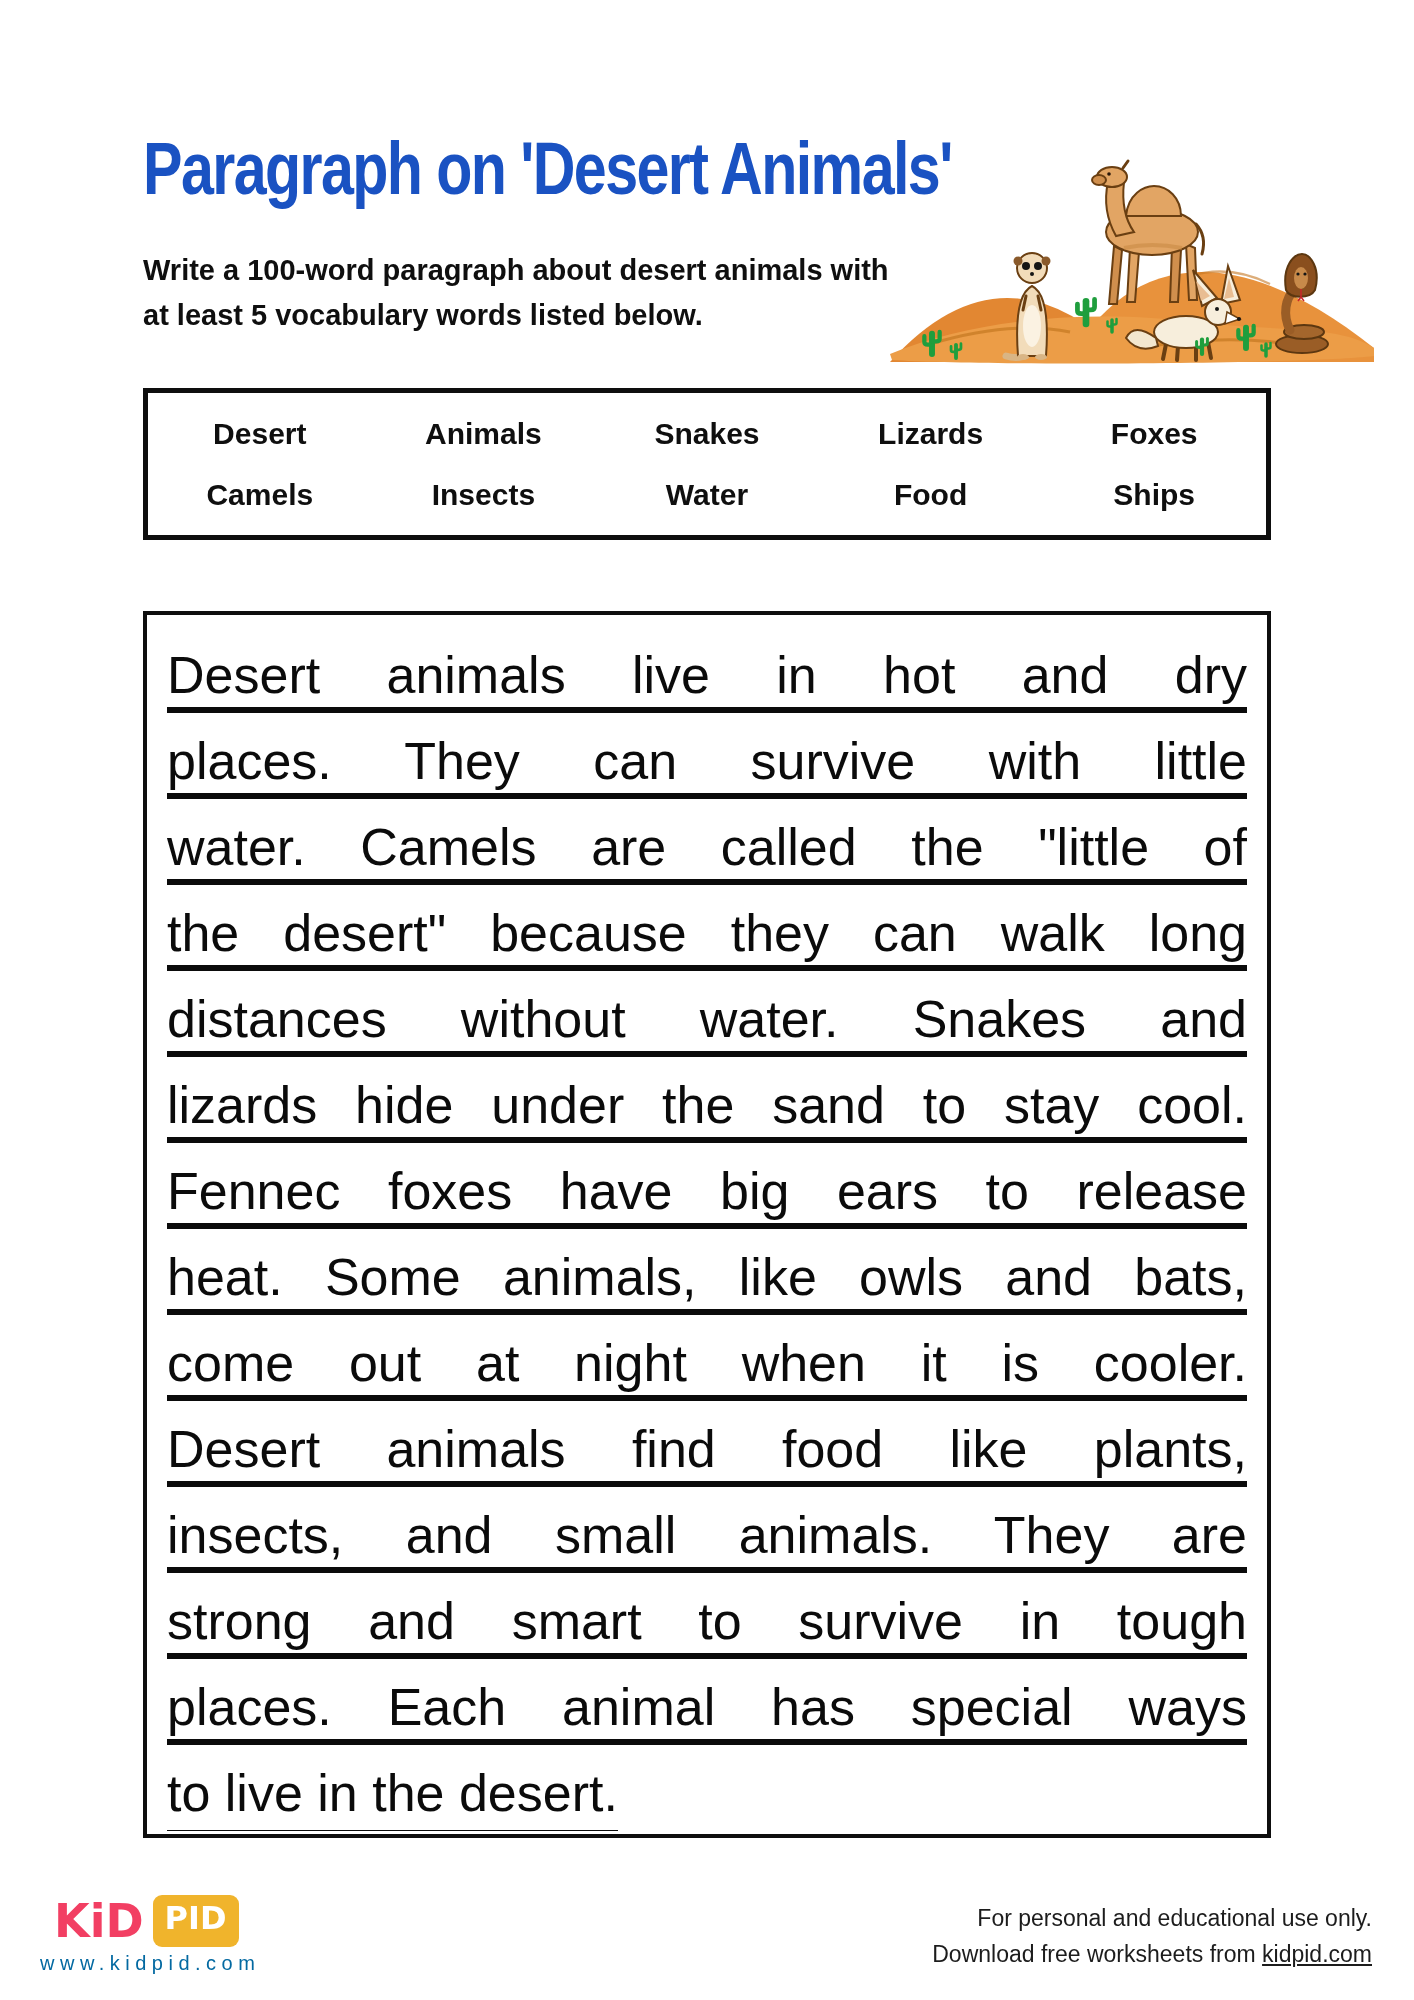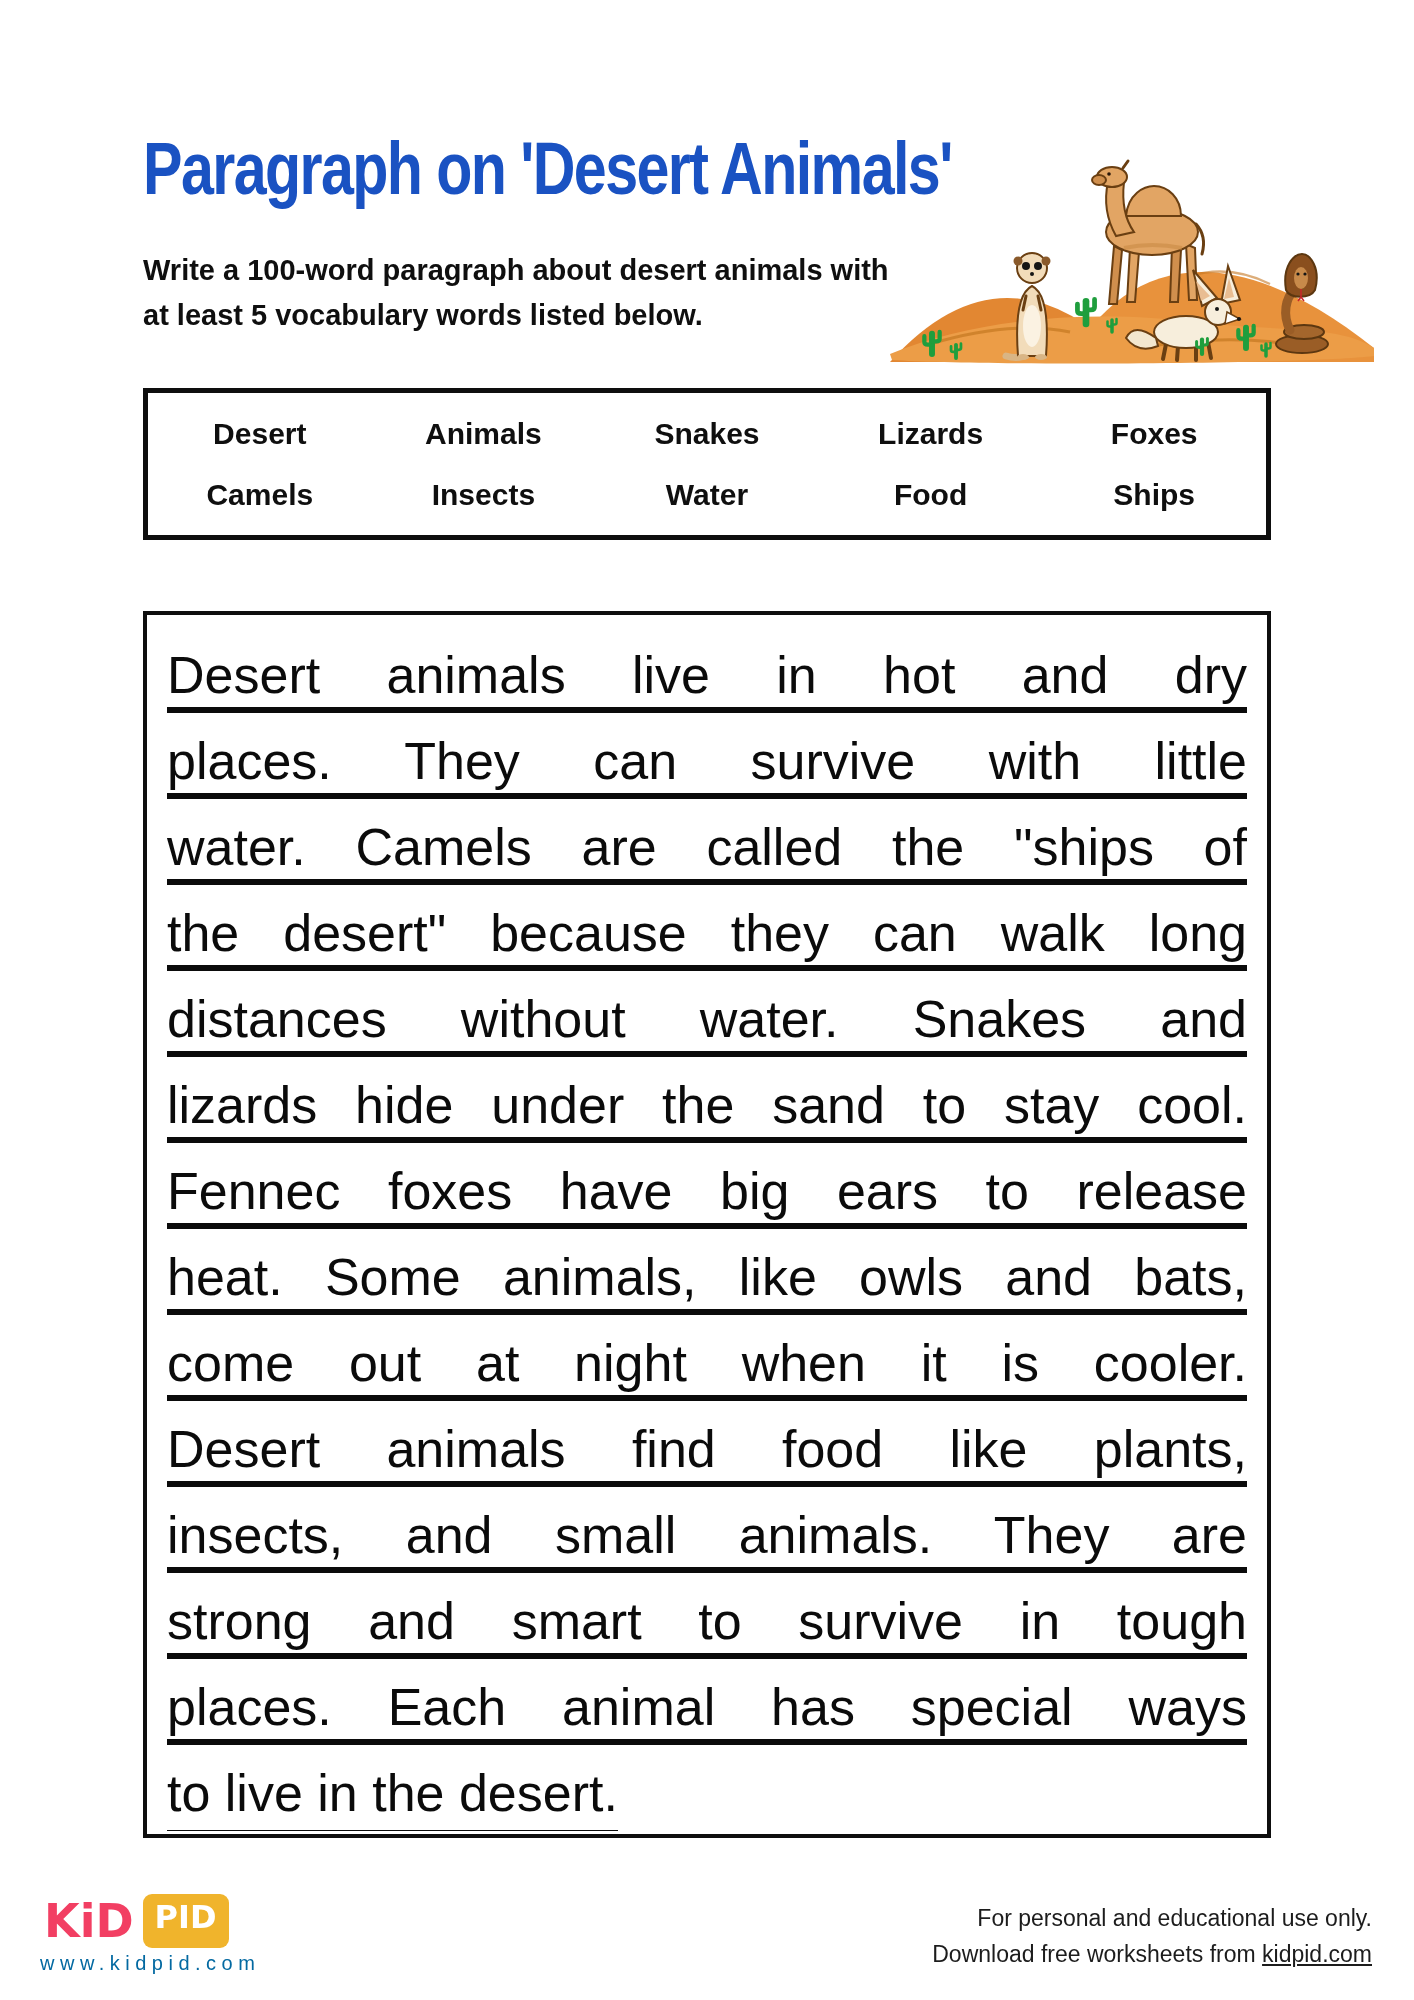--- a/index.html
+++ b/index.html
@@ -44,21 +44,21 @@
     text-align:justify; text-align-last:justify;
     border-bottom:6px solid #0b0b0b;
     overflow:hidden; white-space:nowrap;
   }
   .para-line.final { border-bottom:none; text-align-last:left; white-space:nowrap; }
   .para-line.final .final-text {
     display:inline-block; border-bottom:6px solid #0b0b0b; padding-bottom:11px;
   }
 
   
-  .logo { position:absolute; left:44px; top:1894px; display:flex; }
+  .logo { position:absolute; left:54px; top:1894px; display:flex; align-items:center; }
   .logo-kid {
     font-family:"DejaVu Sans", sans-serif;
     font-size:46px; font-weight:900; color:#F23F63; letter-spacing:0px;
   }
   .logo-pid {
     font-family:"DejaVu Sans", sans-serif;
     margin-left:9px; font-size:32px; font-weight:900; color:#ffffff;
     background:#F0B42C; border-radius:9px; padding:4px 12px 10px;
   }
   .logo-url {
@@ -180,21 +180,21 @@
     <span class="vocab-word">Camels</span>
     <span class="vocab-word">Insects</span>
     <span class="vocab-word">Water</span>
     <span class="vocab-word">Food</span>
     <span class="vocab-word">Ships</span>
   </div>
 
   <div class="para-box">
     <div class="para-line">Desert animals live in hot and dry</div>
     <div class="para-line">places. They can survive with little</div>
-    <div class="para-line">water. Camels are called the "ships of</div>
+    <div class="para-line">water. Camels are called the "little of</div>
     <div class="para-line">the desert" because they can walk long</div>
     <div class="para-line">distances without water. Snakes and</div>
     <div class="para-line">lizards hide under the sand to stay cool.</div>
     <div class="para-line">Fennec foxes have big ears to release</div>
     <div class="para-line">heat. Some animals, like owls and bats,</div>
     <div class="para-line">come out at night when it is cooler.</div>
     <div class="para-line">Desert animals find food like plants,</div>
     <div class="para-line">insects, and small animals. They are</div>
     <div class="para-line">strong and smart to survive in tough</div>
     <div class="para-line">places. Each animal has special ways</div>

